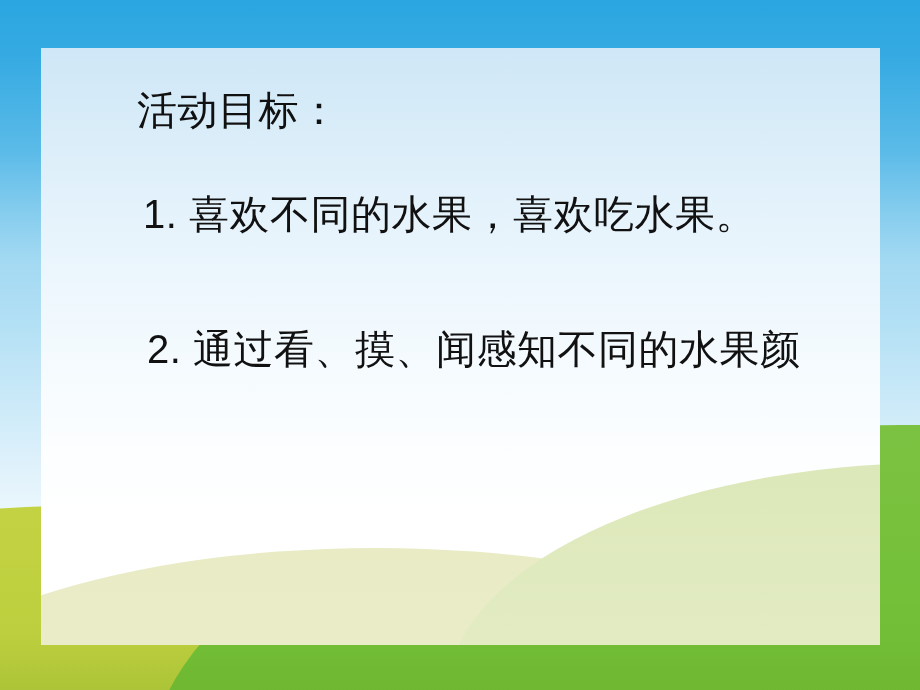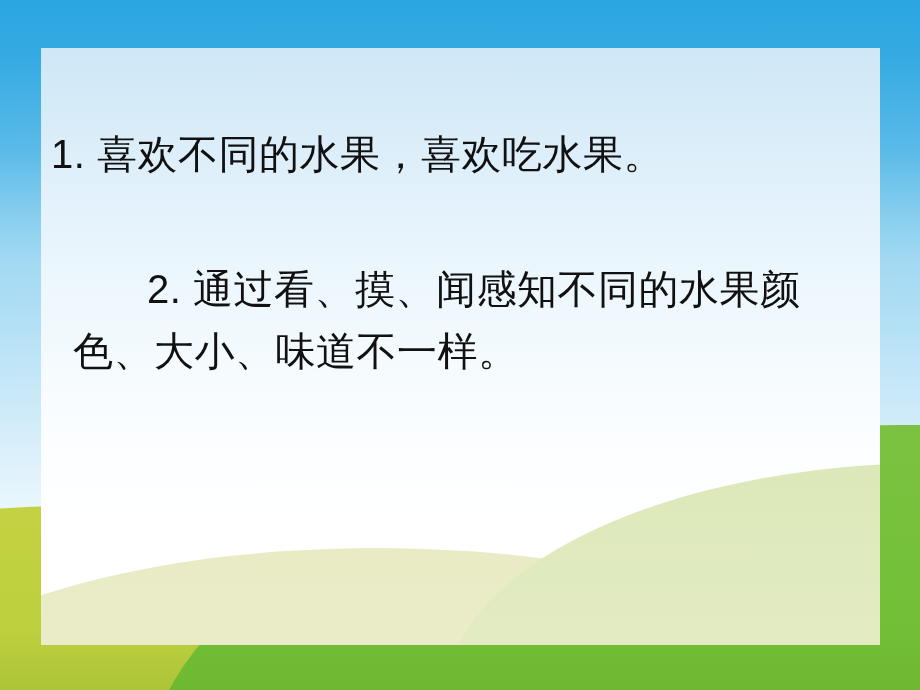--- a/index.html
+++ b/index.html
@@ -117,42 +117,42 @@
   }
   .line {
     color: #111111;
     font-size: 40px;
     line-height: 1.00;
     letter-spacing: 0.5px;
     white-space: nowrap;
     font-weight: 400;
   }
   .line-title   { margin-left: 86px; margin-top: 20px; }
-  .line-item1   { margin-top: 64px; }
+  .line-item1   { margin-left: 92px; margin-top: 64px; }
   .line-item2a  { margin-left: 96px; margin-top: 95px; }
   .line-item2b  { margin-left: 22px; margin-top: 22px; }
 </style>
 </head>
 <body>
 
 <div id="slide">
 
   <div class="bg-sky"></div>
   <div class="bg-sky-haze"></div>
   <div class="bg-hill-left"></div>
   <div class="bg-hill-right"></div>
   <div class="bg-hill-shade"></div>
 
   <div class="panel">
     <div class="panel-hill-left"></div>
     <div class="panel-hill-right"></div>
 
     <div class="text-block">
+      <div class="line line-title">活动目标：</div>
 
       <div class="line line-item1">1. 喜欢不同的水果，喜欢吃水果。</div>
 
       <div class="line line-item2a">2. 通过看、摸、闻感知不同的水果颜</div>
 
-      <div class="line line-item2b">色、大小、味道不一样。</div>
     </div>
   </div>
 
 </div>
 
 </body></html>

